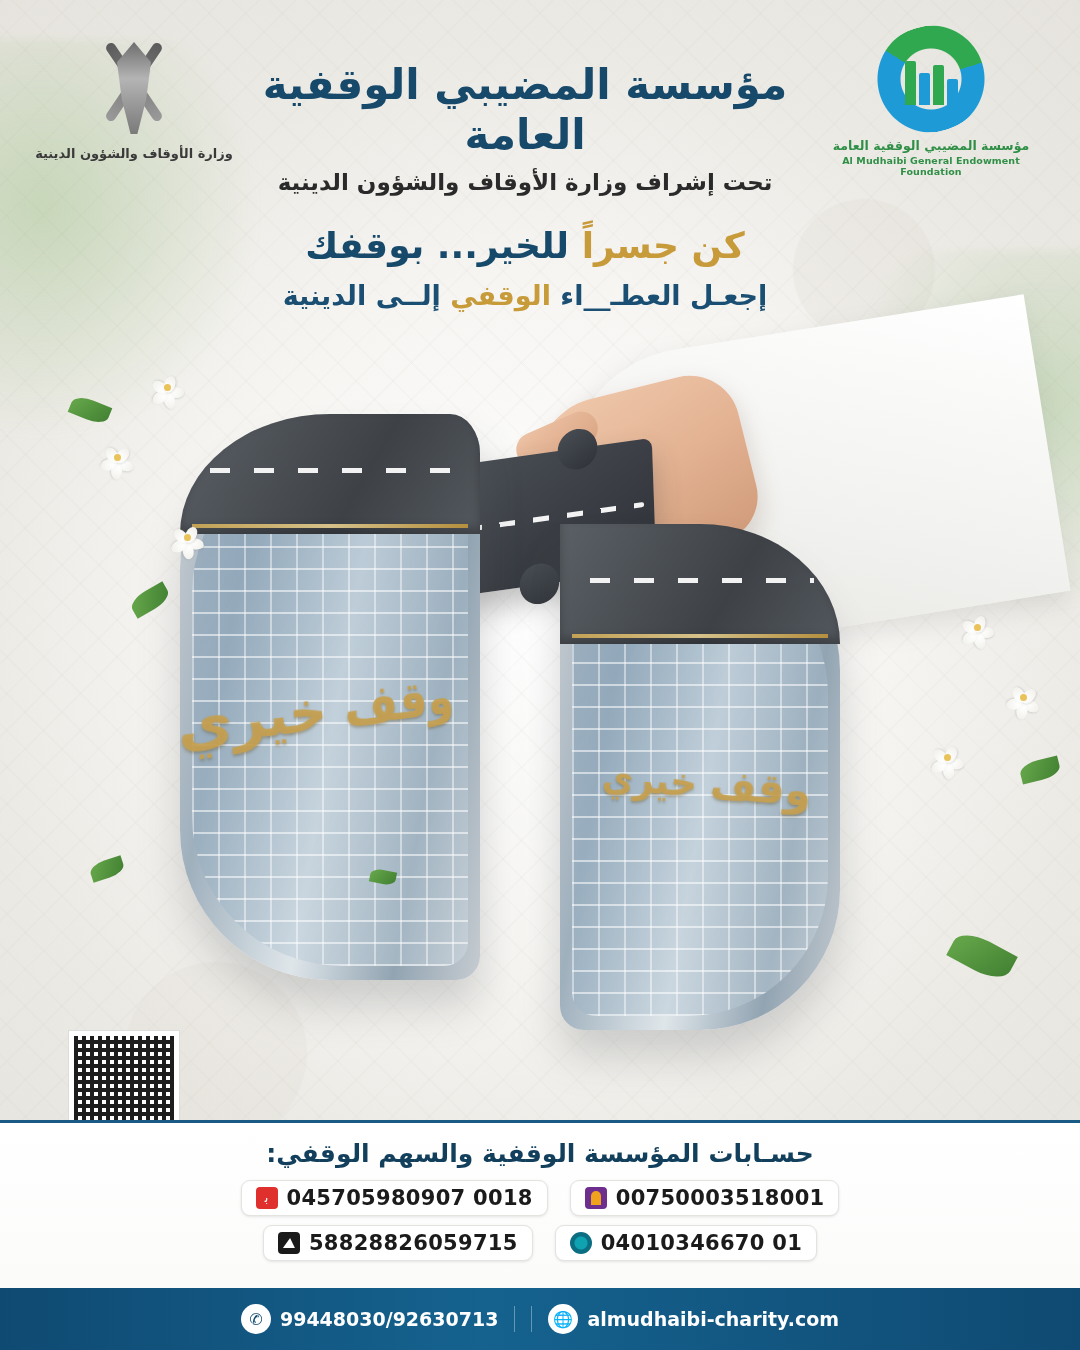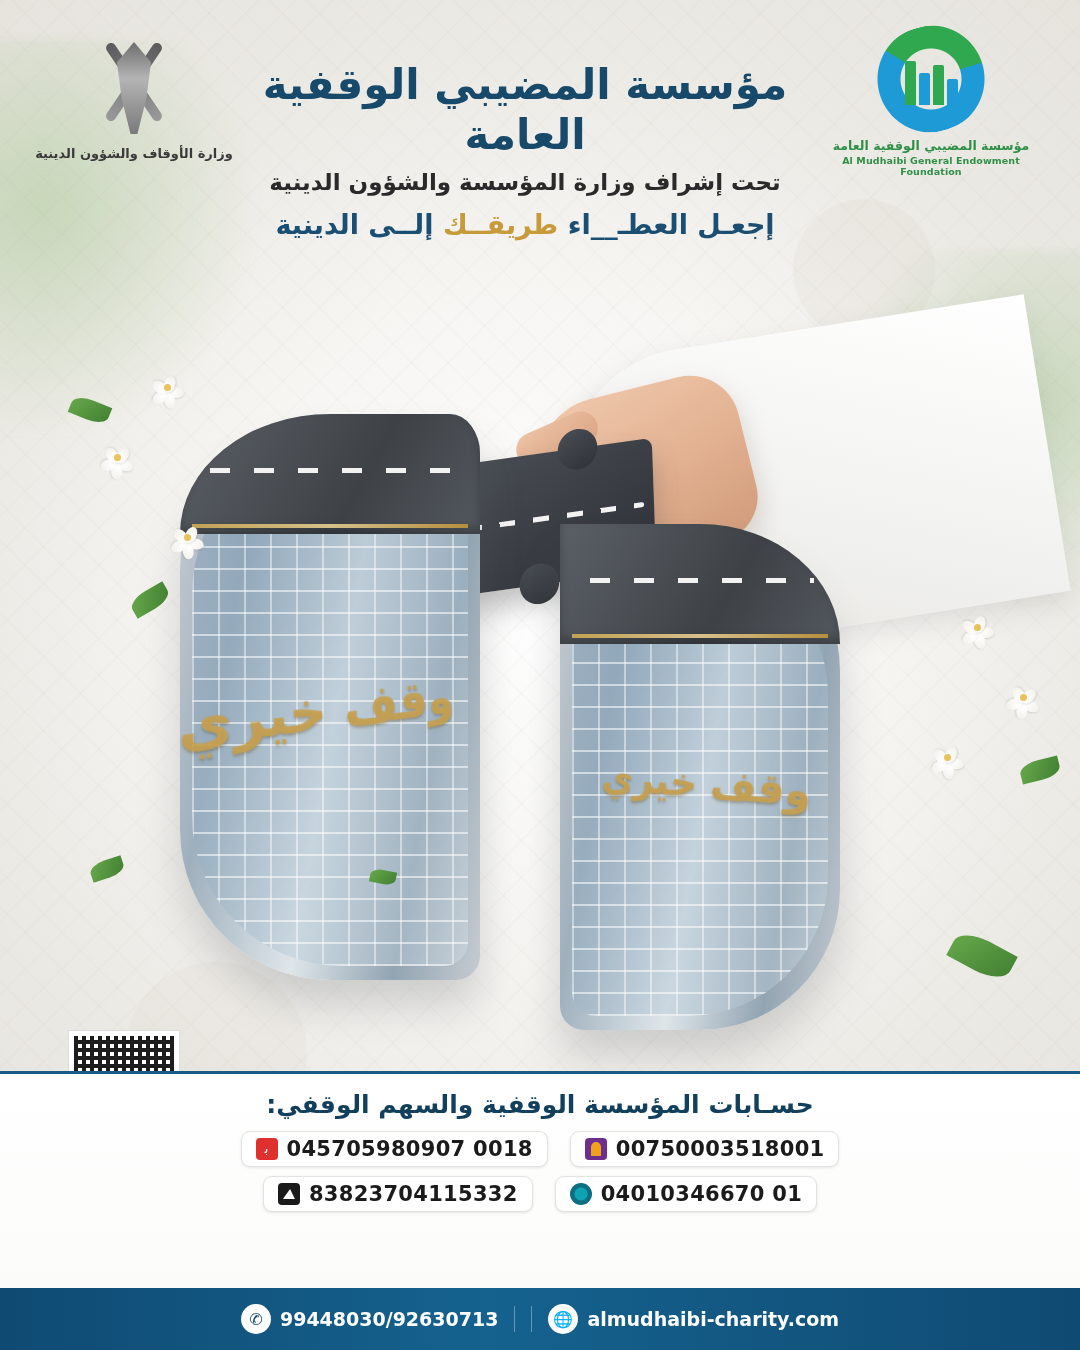--- a/index.html
+++ b/index.html
@@ -236,21 +236,21 @@
     background-image:
       repeating-linear-gradient(90deg,#111 0 4px, transparent 4px 8px),
       repeating-linear-gradient(0deg,#111 0 4px, transparent 4px 8px);
     background-size: 8px 8px, 8px 8px;
     opacity: .95;
   }
   .qr-label { margin-top: 6px; font-size: 14px; font-weight: 800; color: #c79a3a; letter-spacing: 2px; }
 
   
   .accounts {
-    position: absolute; left: 0; right: 0; bottom: 62px; height: 217px;
+    position: absolute; left: 0; right: 0; bottom: 62px; height: 168px;
     background: linear-gradient(#ffffff,#fbfbfa);
     border-top: 3px solid #1a5b86;
     z-index: 6;
   }
   .accounts-title {
     text-align: center; padding-top: 16px;
     font-size: 25px; font-weight: 800; color: #123f5c;
   }
   .acc-rows { margin-top: 12px; }
   .acc-row {
@@ -319,23 +319,26 @@
             <i></i>
             <i></i>
         </div>
       </div>
       <div class="logo-ar">مؤسسة المضيبي الوقفية العامة</div>
       <div class="logo-en">Al Mudhaibi General Endowment Foundation</div>
     </div>
 
     <div class="titles">
       <div class="title-main">مؤسسة المضيبي الوقفية العامة</div>
-      <div class="title-sub">تحت إشراف وزارة المؤسسة والشؤون الدينية</div>
+      <div class="title-sub">تحت إشراف وزارة الأوقاف والشؤون الدينية</div>
+      <div class="slogan">
+        <span class="gold">كن جسراً</span><span> للخير... بوقفك</span>
+      </div>
       <div class="slogan2">
-        <span>إجعـل العطـ__اء </span><span class="gold">طريقــك</span><span> إلــى الدينية</span>
+        <span>إجعـل العطـ__اء </span><span class="gold">الوقفي</span><span> إلــى الدينية</span>
       </div>
     </div>
 
     <div class="emblem">
       <div class="khanjar">
         <div class="b1"></div>
           <div class="b2"></div>
           <div class="dag"></div>
       </div>
       <div class="ministry">وزارة الأوقاف والشؤون الدينية</div>
@@ -453,21 +456,21 @@
           <span class="bank-ico ico-bd"></span>
         </div>
       </div>
 
       <div class="acc-row">
         <div class="acc-pill">
           <span class="acc-num">04010346670 01</span>
           <span class="bank-ico ico-sohar"></span>
         </div>
         <div class="acc-pill">
-          <span class="acc-num">83823704115332</span>
+          <span class="acc-num">58828826059715</span>
           <span class="bank-ico ico-alizz"></span>
         </div>
       </div>
     </div>
   </div>
 
   <div class="footer">
     <div class="f-item">
       <span class="circ">🌐</span>
       <span>almudhaibi-charity.com</span>

